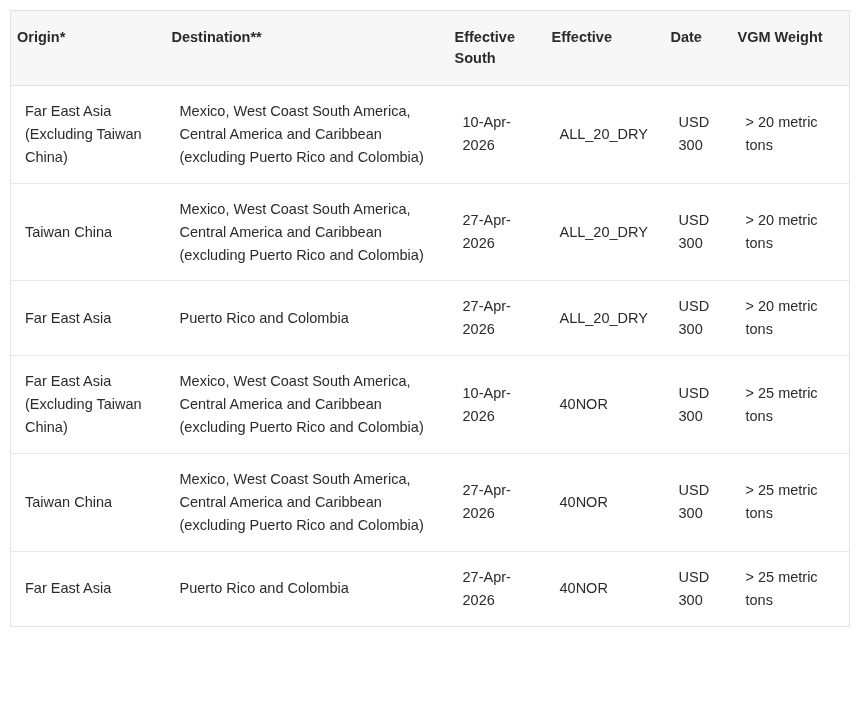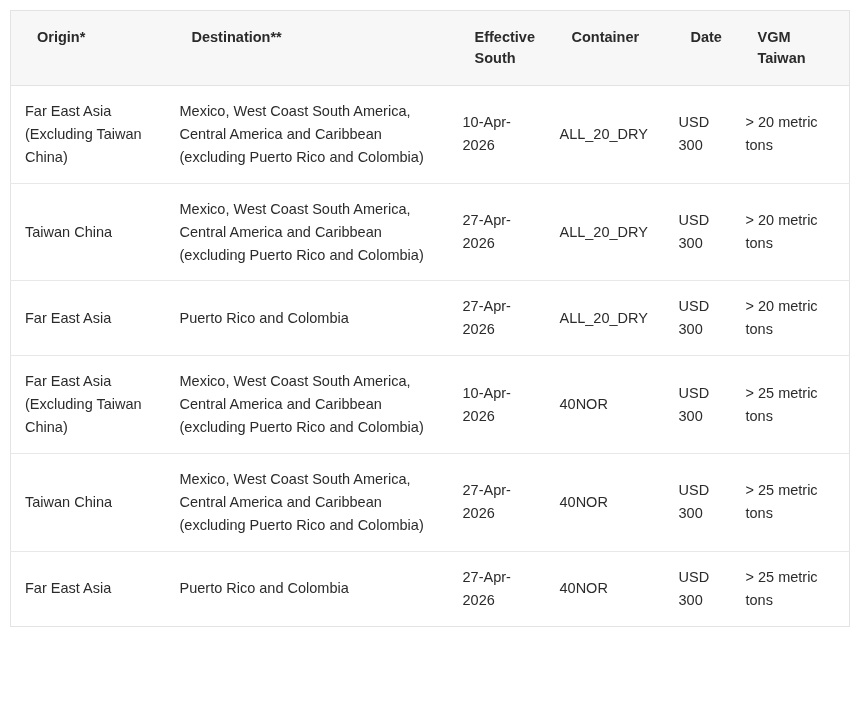--- a/index.html
+++ b/index.html
@@ -27,21 +27,21 @@
     border: 1px solid #e3e3e3;
   }
   table.rate-table thead th {
     background: #f7f7f7;
     text-align: left;
     vertical-align: top;
     font-weight: bold;
     font-size: 14.5px;
     line-height: 1.45;
     color: #2b2b2b;
-    padding: 16px 14px 16px 26px;
+    padding: 16px 14px 16px 6px;
     border-bottom: 1px solid #e3e3e3;
   }
   table.rate-table tbody td {
     vertical-align: middle;
     font-size: 14.5px;
     line-height: 1.58;
     color: #2b2b2b;
     padding: 14px 14px 14px 14px;
     border-bottom: 1px solid #e8e8e8;
   }
@@ -74,23 +74,23 @@
       <col class="c-date">
       <col class="c-container">
       <col class="c-rate">
       <col class="c-vgm">
     </colgroup>
     <thead>
       <tr>
         <th>Origin*</th>
         <th>Destination**</th>
         <th>Effective South</th>
-        <th>Container</th>
+        <th>Effective</th>
         <th>Date</th>
-        <th>VGM Taiwan</th>
+        <th>VGM Weight</th>
       </tr>
     </thead>
     <tbody>
       <tr>
         <td class="cell-origin">Far East Asia (Excluding Taiwan China)</td>
         <td class="cell-destination">Mexico, West Coast South America, Central America and Caribbean (excluding Puerto Rico and Colombia)</td>
         <td class="cell-date">10-Apr-2026</td>
         <td class="cell-container">ALL_20_DRY</td>
         <td class="cell-rate">USD 300</td>
         <td class="cell-vgm">&gt; 20 metric tons</td>

